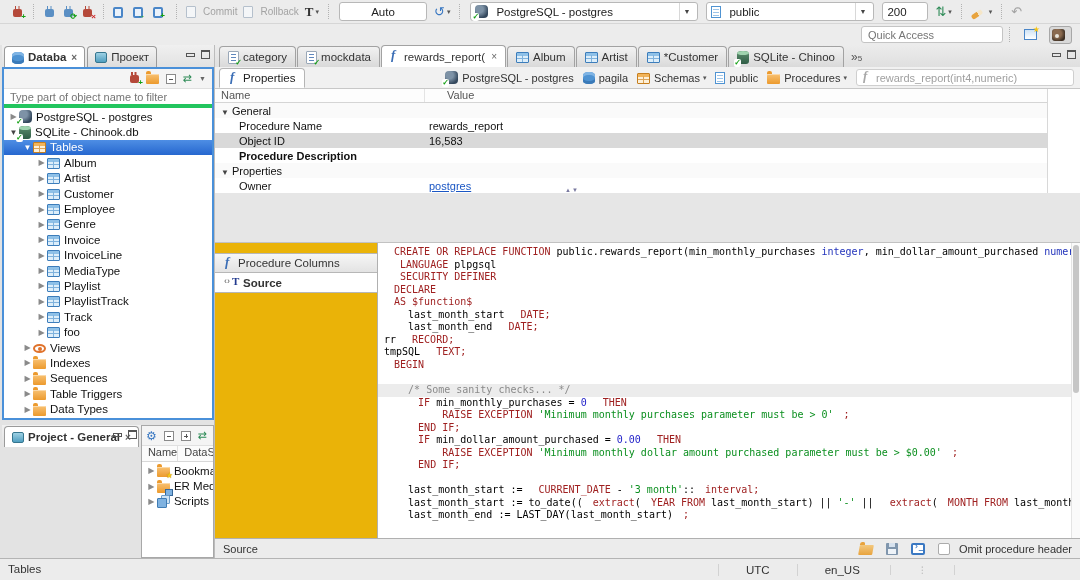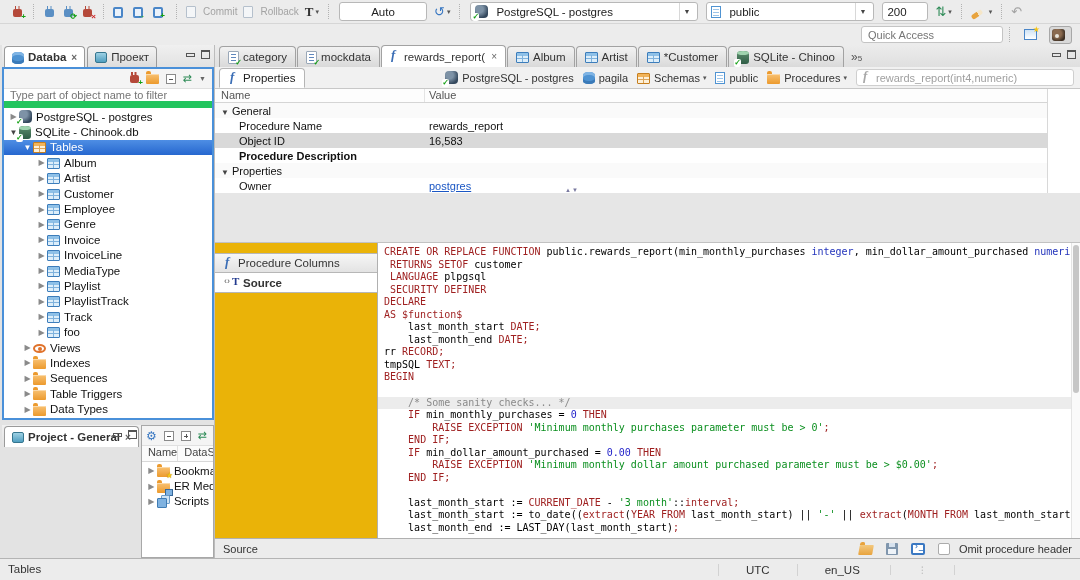--- a/index.html
+++ b/index.html
@@ -100,21 +100,21 @@
   .ptab.active { background:#fff; font-weight:bold; }
   .ptab .x { margin-left:5px; color:#666; font-size:10px; }
   .winbtns { position:absolute; right:4px; top:5px; display:flex; gap:6px; }
   .wb-min { width:9px; height:9px; position:relative; }
   .wb-min::after { content:""; position:absolute; left:0; right:0; top:3px; height:2px; border:1px solid #555; }
   .wb-max { width:9px; height:9px; border:1px solid #555; border-top-width:2px; }
 
   .nav-panel { height:375px; display:flex; flex-direction:column; }
   .nav-body { flex:1; border:2px solid #4a90d9; background:#fff; display:flex; flex-direction:column; overflow:hidden; }
   .mini-toolbar { height:20px; background:#f4f4f4; display:flex; align-items:center; justify-content:flex-end; gap:7px; padding-right:6px; border-bottom:1px solid #e0e0e0; }
-  .filter-input { height:19px; border:none; border-bottom:7px solid #22c55e; font-size:11px; color:#9a9a9a; padding:0 6px; font-family:"Liberation Sans",sans-serif; width:100%; }
+  .filter-input { height:19px; border:none; border-bottom:4px solid #22c55e; font-size:11px; color:#9a9a9a; padding:0 6px; font-family:"Liberation Sans",sans-serif; width:100%; }
   .tree { flex:1; overflow:hidden; padding-top:1px; background:#fff; }
   .trow { display:flex; align-items:center; height:15.4px; font-size:11.5px; color:#111; white-space:nowrap; cursor:default; }
   .trow .arr { width:11px; font-size:8px; color:#8a8a8a; text-align:center; flex:0 0 auto; }
   .trow .arr.exp { color:#444; }
   .trow.sel { background:linear-gradient(#4e8ee4,#2667cf); color:#fff; }
   .trow.sel .arr { color:#fff; }
 
   .proj-panel { margin-top:5px; flex:1; display:flex; }
   .proj-body { flex:1; border:1px solid #a8a8a8; background:#fff; display:flex; flex-direction:column; overflow:hidden; }
   .proj-cols { height:16px; display:flex; font-size:11px; color:#444; border-bottom:1px solid #d8d8d8; background:#fbfbfb; }
@@ -133,21 +133,21 @@
   .crumb-bar { height:22px; background:#f1f1f1; border-bottom:1px solid #cscsc; border-bottom:1px solid #c8c8c8; display:flex; align-items:center; padding:0 6px 0 4px; }
   .props-tab { display:inline-flex; align-items:center; height:20px; margin-top:1px; padding:0 9px; background:#fff; border:1px solid #b5b5b5; border-bottom-color:#fff; border-radius:4px 4px 0 0; font-size:11.5px; color:#222; }
   .crumbs { display:flex; align-items:center; margin-left:auto; font-size:11px; color:#333; }
   .crumb { display:inline-flex; align-items:center; margin-left:9px; white-space:nowrap; }
   .crumb .ddv { font-size:7px; color:#555; margin-left:3px; }
   .crumb-box { display:inline-flex; align-items:center; margin-left:9px; background:#fff; border:1px solid #cfcfcf; border-radius:3px; padding:1px 8px 1px 5px; color:#a0a0a0; width:218px; }
 
   .pgrid { height:104px; background:#fff; position:relative; font-size:11px; }
   .pgrid-head { height:14px; display:flex; color:#555; border-bottom:1px solid #d5d5d5; background:#fdfdfd; }
   .pgrid-head .h1 { width:210px; padding-left:6px; border-right:1px solid #e4e4e4; }
-  .pgrid-head .h2 { padding-left:4px; }
+  .pgrid-head .h2 { padding-left:4px;margin-left:18px; }
   .prow { height:15px; display:flex; align-items:center; color:#111; }
   .prow:nth-child(odd) { background:#fafafa; }
   .prow.sel { background:#d9d9d9; }
   .prow .pname { width:210px; padding-left:24px; white-space:nowrap; overflow:hidden; }
   .prow.group .pname { padding-left:6px; }
   .prow.group .pname .garr { font-size:8px; color:#444; margin-right:3px; }
   .prow.bold .pname { font-weight:bold; }
   .prow .pval { padding-left:4px; white-space:nowrap; }
   .prow .pval a { color:#1a56c4; text-decoration:underline; }
   .grid-scrollcol { position:absolute; right:0; top:0; bottom:0; width:33px; border-left:1px solid #d8d8d8; background:#fff; }
@@ -156,21 +156,21 @@
   .split-handle { position:absolute; left:350px; top:-6px; font-size:6px; color:#7a7aa0; letter-spacing:1px; }
 
   .lower { position:absolute; top:197px; bottom:20px; left:0; right:0; display:flex; border-top:1px solid #c2c2c2; }
   .subtab-strip { width:163px; background:#eab308; border-right:1px solid #b0b0b0; padding-top:10px; }
   .stab { display:flex; align-items:center; height:20px; padding-left:9px; font-size:11.5px; color:#333; border-top:1px solid #b7b7b7; border-bottom:1px solid #b7b7b7; background:linear-gradient(#f6f6f6,#e3e3e3); white-space:nowrap; }
   .stab + .stab { border-top:none; }
   .stab.active { background:#fff; font-weight:bold; }
   .code-wrap { flex:1; background:#fff; position:relative; overflow:hidden; padding:3px 10px 0 6px; }
   .cline { white-space:pre; font:10px/12.55px "DejaVu Sans Mono",monospace; height:12.55px; color:#000; }
   .cline.hl { background:#ececec; margin:0 -10px 0 -6px; padding:0 10px 0 6px; }
-  .tok-kw { color:#9f2020; }
+  .tok-kw { color:#9f2020;margin-left:10px; }
   .tok-str { color:#0b8f1f; }
   .tok-num { color:#1d1dc8; }
   .tok-ty { color:#2233bb; }
   .tok-com { color:#8a8a8a; }
   .vscroll { position:absolute; right:0; top:0; bottom:0; width:9px; background:#fafafa; border-left:1px solid #e4e4e4; }
   .vthumb { position:absolute; left:1px; right:1px; top:2px; height:148px; background:#c6c6c6; border-radius:4px; }
 
   .source-bar { position:absolute; bottom:0; left:0; right:0; height:20px; background:#ececec; border-top:1px solid #b0b0b0; display:flex; align-items:center; padding:0 8px; font-size:11px; color:#333; }
   .source-bar .sb-icons { margin-left:auto; display:flex; align-items:center; gap:9px; }
   .chk { width:12px; height:12px; background:#fff; border:1px solid #ababab; border-radius:2px; }
@@ -580,21 +580,20 @@
               <span>Procedure Columns</span>
             </div>
             <div class="stab active">
               <span class="i i-src"></span>
               <span>Source</span>
             </div>
           </div>
         <div class="code-wrap">
           <div id="code">
               <div class="cline"><span class="tok-kw">CREATE OR REPLACE FUNCTION</span><span class="tok-pl"> public.rewards_report(min_monthly_purchases </span><span class="tok-ty">integer</span><span class="tok-pl">, min_dollar_amount_purchased </span><span class="tok-ty">numeric</span><span class="tok-pl">)</span></div>
-              <div class="cline"><span class="tok-pl"> </span><span class="tok-kw">RETURNS SETOF</span><span class="tok-pl"> customer</span></div>
               <div class="cline"><span class="tok-pl"> </span><span class="tok-kw">LANGUAGE</span><span class="tok-pl"> plpgsql</span></div>
               <div class="cline"><span class="tok-pl"> </span><span class="tok-kw">SECURITY DEFINER</span></div>
               <div class="cline"><span class="tok-kw">DECLARE</span></div>
               <div class="cline"><span class="tok-kw">AS $function$</span></div>
               <div class="cline"><span class="tok-pl">    last_month_start </span><span class="tok-kw">DATE;</span></div>
               <div class="cline"><span class="tok-pl">    last_month_end </span><span class="tok-kw">DATE;</span></div>
               <div class="cline"><span class="tok-pl">rr </span><span class="tok-kw">RECORD;</span></div>
               <div class="cline"><span class="tok-pl">tmpSQL </span><span class="tok-kw">TEXT;</span></div>
               <div class="cline"><span class="tok-kw">BEGIN</span></div>
               <div class="cline"></div>

